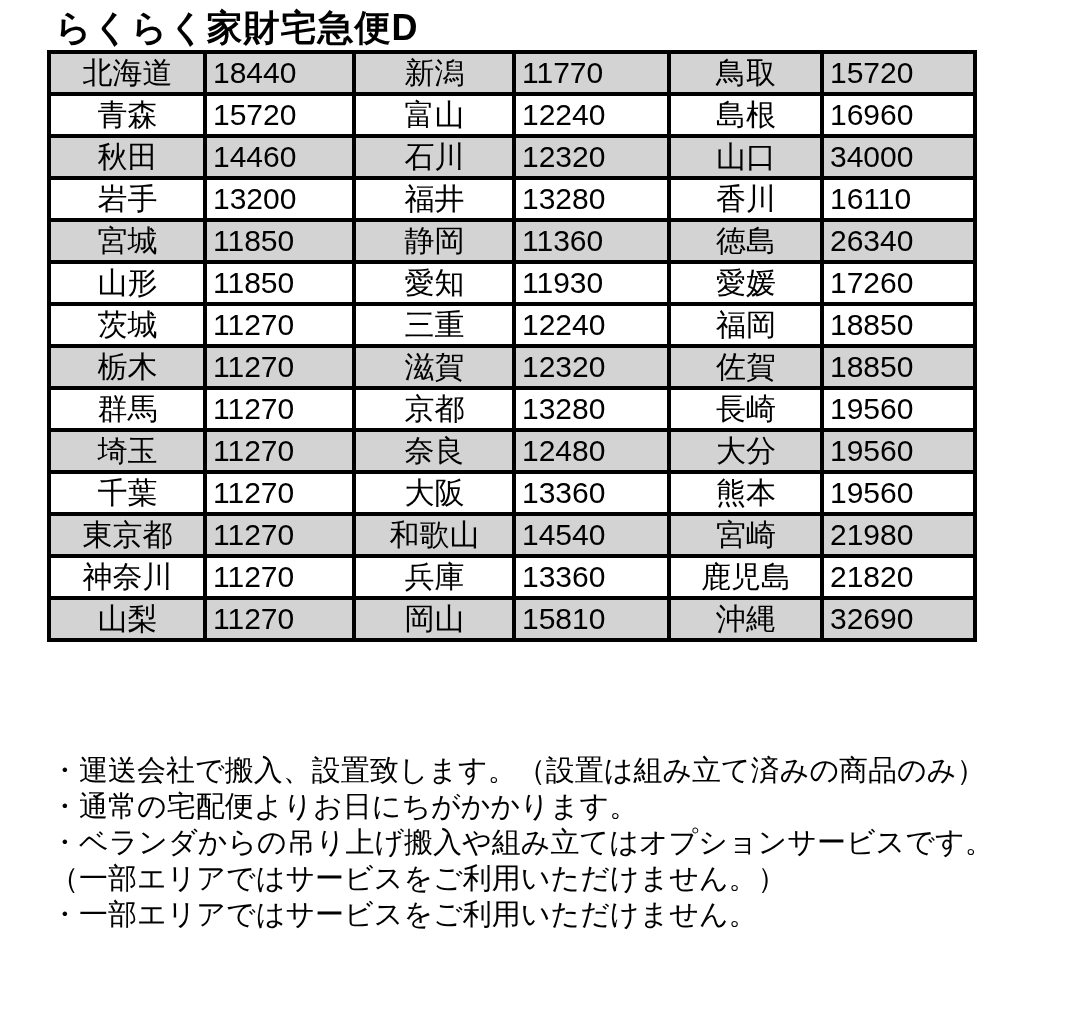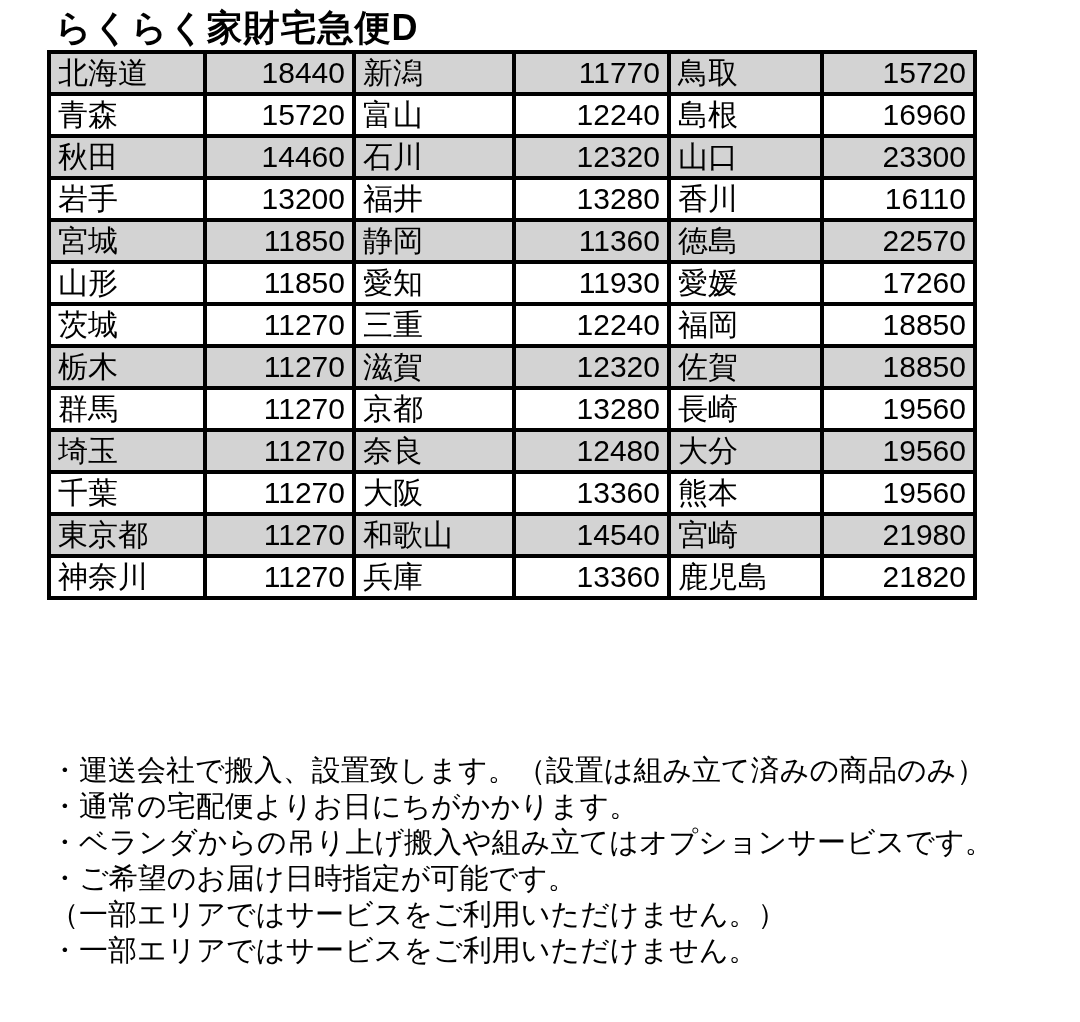--- a/index.html
+++ b/index.html
@@ -38,22 +38,22 @@
   table.rates td {
     border: 4px solid #000000;
     height: 42px;
     padding: 0 6px;
     white-space: nowrap;
     overflow: hidden;
     background: #ffffff;
     vertical-align: middle;
     line-height: 1;
   }
-  table.rates td.name  { text-align: left;  padding-left: 7px; }
-  table.rates td.price { text-align: right; padding-right: 7px; }
+  table.rates td.name  { text-align: center;  padding-left: 7px; }
+  table.rates td.price { padding-right: 7px; }
   table.rates td.shade { background: #d3d3d3; }
   table.rates td.empty { border: none; background: transparent; }
 
   .notes {
     position: absolute;
     left: 50px; top: 752px;
     font-size: 29px;
     line-height: 36px;
     white-space: nowrap;
   }
@@ -91,37 +91,37 @@
           <td class="price">12240</td>
           <td class="name">島根</td>
           <td class="price">16960</td>
         </tr>
         <tr>
           <td class="name shade">秋田</td>
           <td class="price shade">14460</td>
           <td class="name shade">石川</td>
           <td class="price shade">12320</td>
           <td class="name shade">山口</td>
-          <td class="price shade">23300</td>
+          <td class="price shade">34000</td>
         </tr>
         <tr>
           <td class="name">岩手</td>
           <td class="price">13200</td>
           <td class="name">福井</td>
           <td class="price">13280</td>
           <td class="name">香川</td>
           <td class="price">16110</td>
         </tr>
         <tr>
           <td class="name shade">宮城</td>
           <td class="price shade">11850</td>
           <td class="name shade">静岡</td>
           <td class="price shade">11360</td>
           <td class="name shade">徳島</td>
-          <td class="price shade">22570</td>
+          <td class="price shade">26340</td>
         </tr>
         <tr>
           <td class="name">山形</td>
           <td class="price">11850</td>
           <td class="name">愛知</td>
           <td class="price">11930</td>
           <td class="name">愛媛</td>
           <td class="price">17260</td>
         </tr>
         <tr>
@@ -173,25 +173,32 @@
           <td class="price shade">21980</td>
         </tr>
         <tr>
           <td class="name">神奈川</td>
           <td class="price">11270</td>
           <td class="name">兵庫</td>
           <td class="price">13360</td>
           <td class="name">鹿児島</td>
           <td class="price">21820</td>
         </tr>
+        <tr>
+          <td class="name shade">山梨</td>
+          <td class="price shade">11270</td>
+          <td class="name shade">岡山</td>
+          <td class="price shade">15810</td>
+          <td class="name shade">沖縄</td>
+          <td class="price shade">32690</td>
+        </tr>
       </tbody>
   </table>
 
   <div class="notes">
       <div class="note-line">・運送会社で搬入、設置致します。（設置は組み立て済みの商品のみ）</div>
       <div class="note-line">・通常の宅配便よりお日にちがかかります。</div>
       <div class="note-line">・ベランダからの吊り上げ搬入や組み立てはオプションサービスです。</div>
-      <div class="note-line">・ご希望のお届け日時指定が可能です。</div>
       <div class="note-line">（一部エリアではサービスをご利用いただけません。）</div>
       <div class="note-line">・一部エリアではサービスをご利用いただけません。</div>
     </div>
 
 </div>
 
 </body></html>

